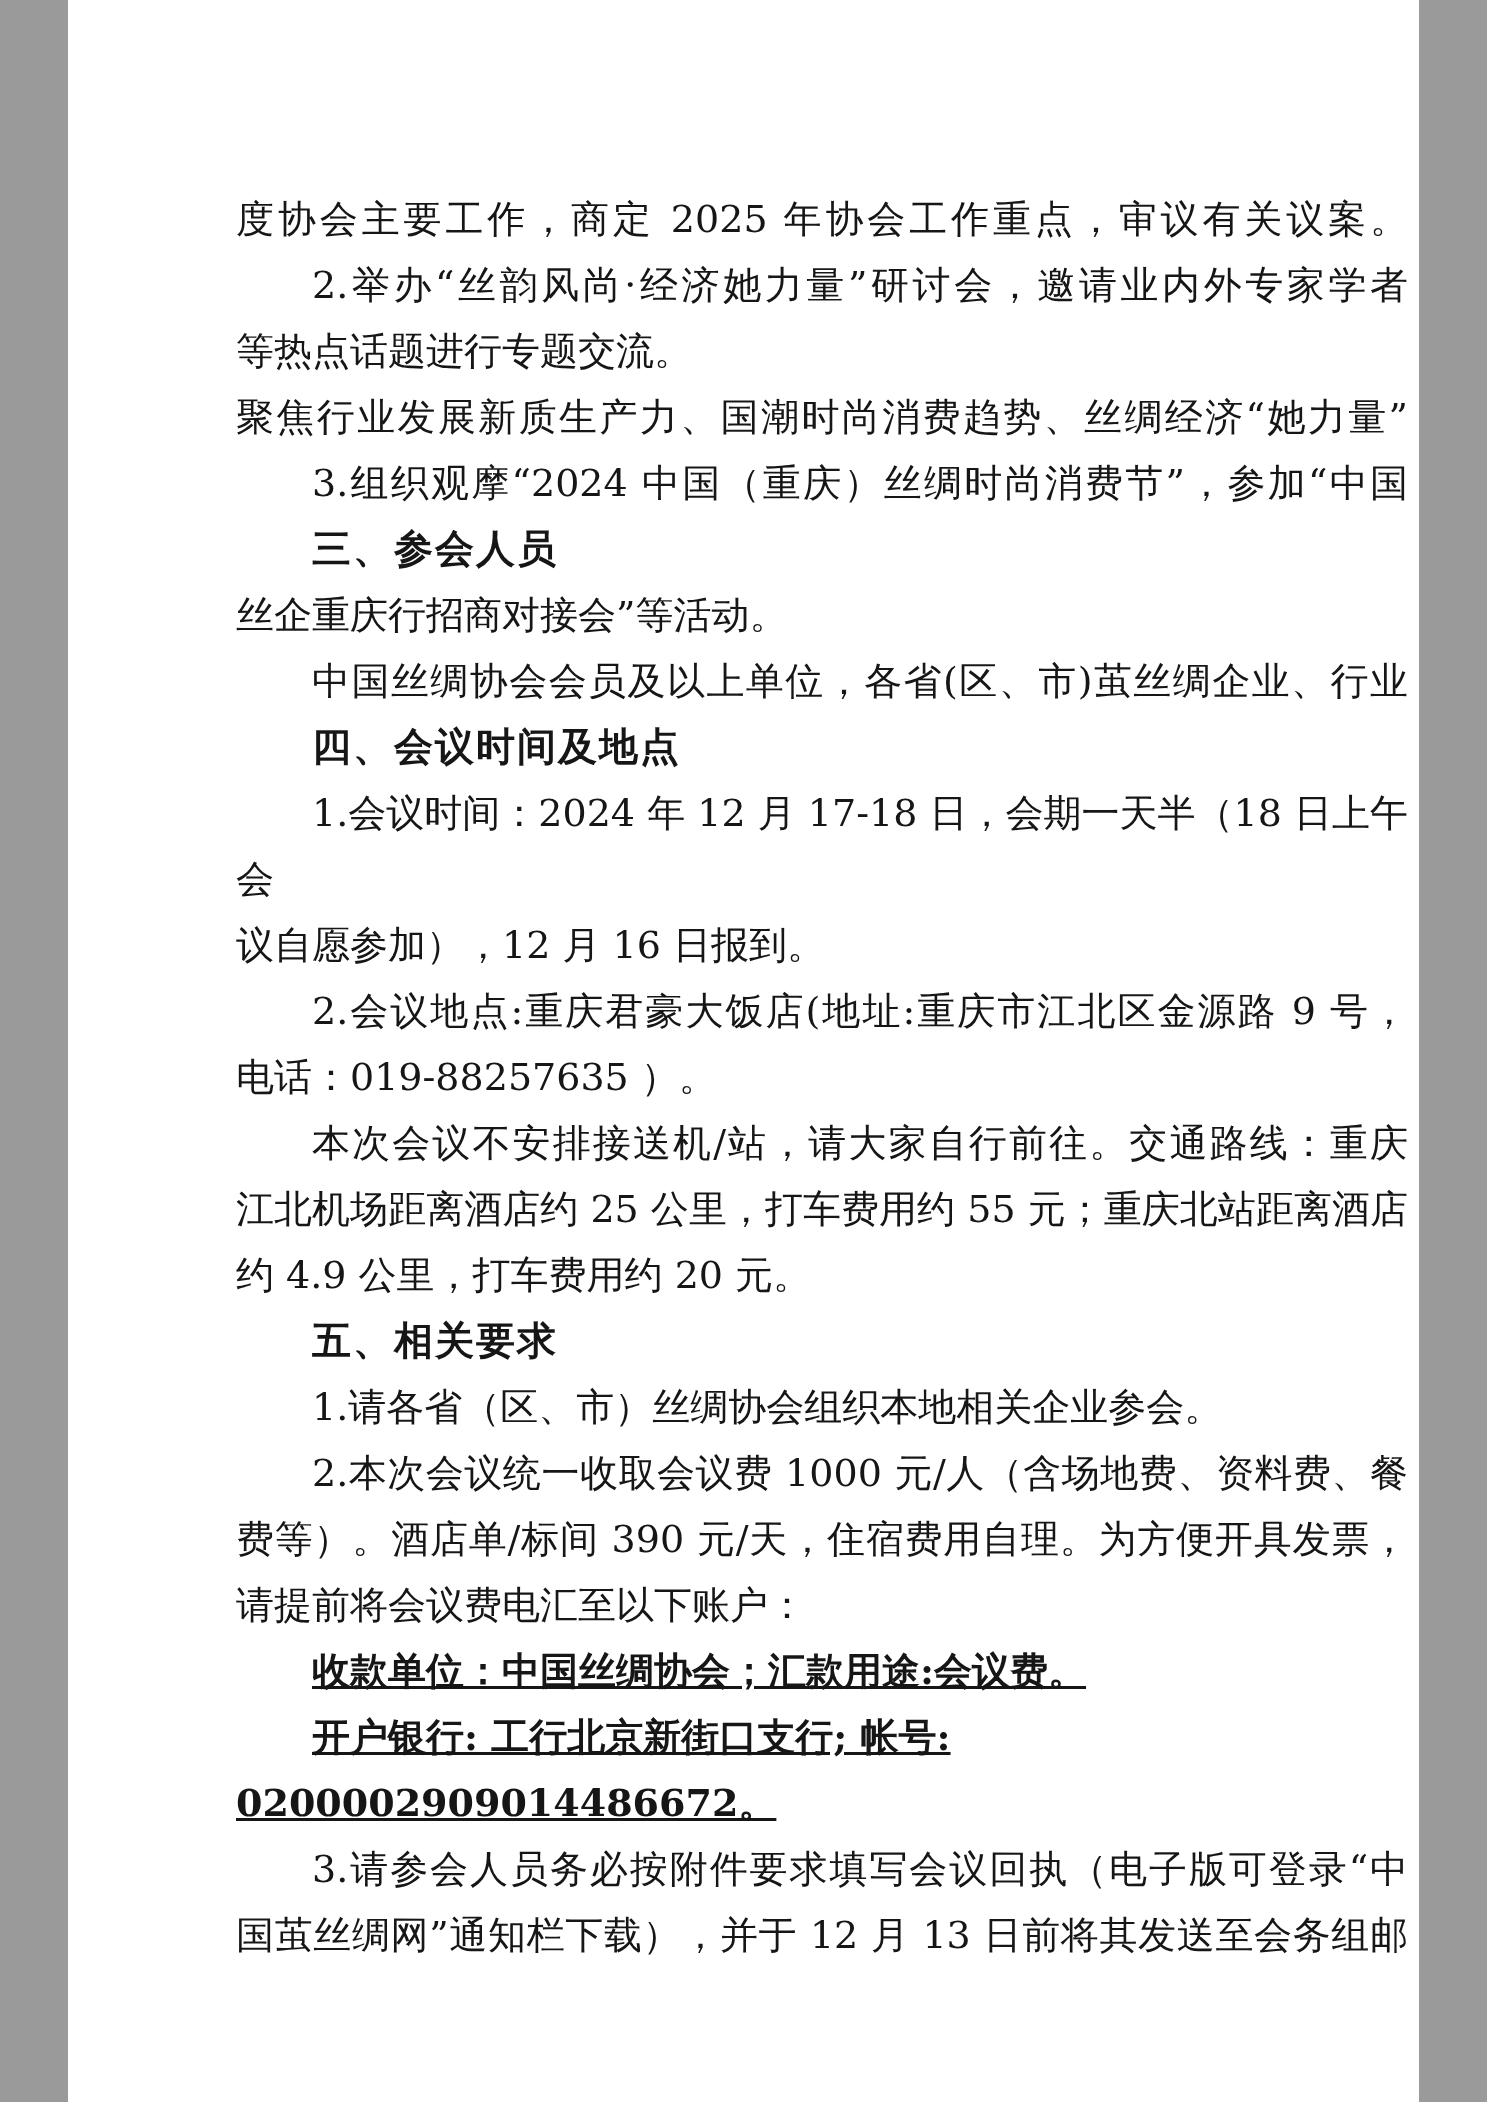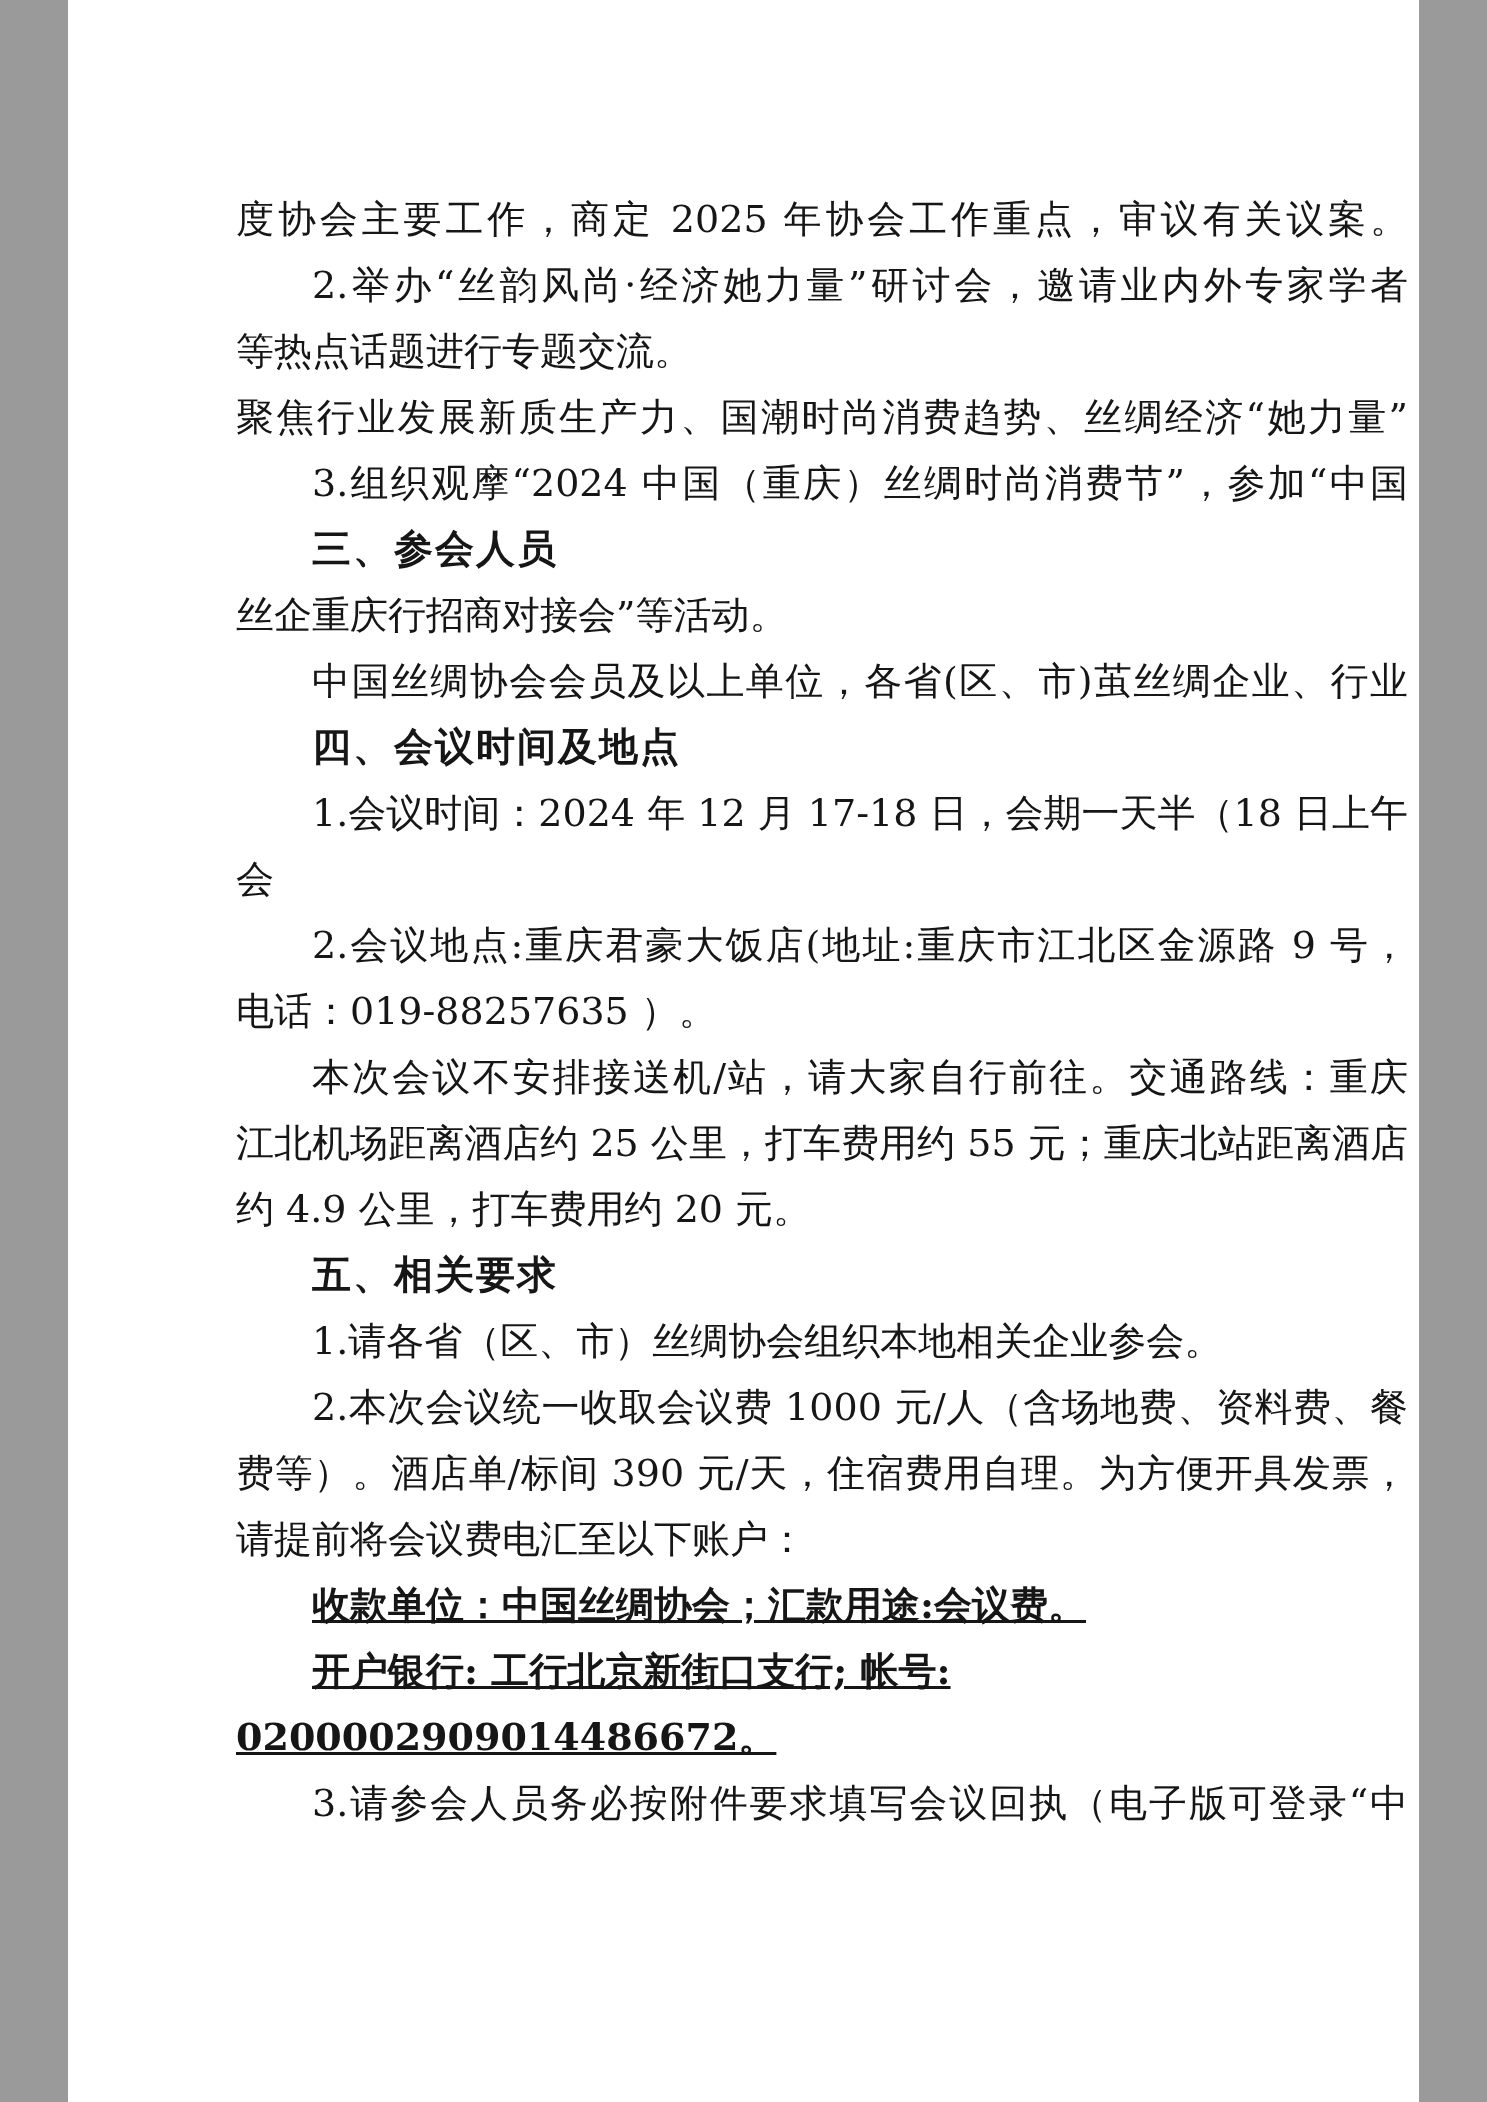--- a/index.html
+++ b/index.html
@@ -47,27 +47,29 @@
       <div class="line body just">度协会主要工作，商定 2025 年协会工作重点，审议有关议案。</div>
       <div class="line body indent just">2.举办“丝韵风尚·经济她力量”研讨会，邀请业内外专家学者</div>
       <div class="line body">等热点话题进行专题交流。</div>
       <div class="line body just">聚焦行业发展新质生产力、国潮时尚消费趋势、丝绸经济“她力量”</div>
       <div class="line body indent just">3.组织观摩“2024 中国（重庆）丝绸时尚消费节”，参加“中国</div>
       <div class="line heading indent">三、参会人员</div>
       <div class="line body">丝企重庆行招商对接会”等活动。</div>
       <div class="line body indent just">中国丝绸协会会员及以上单位，各省(区、市)茧丝绸企业、行业</div>
       <div class="line heading indent">四、会议时间及地点</div>
       <div class="line body indent just">1.会议时间：2024 年 12 月 17-18 日，会期一天半（18 日上午会</div>
+      <div class="line body">议自愿参加），12 月 16 日报到。</div>
       <div class="line body indent just">2.会议地点:重庆君豪大饭店(地址:重庆市江北区金源路 9 号，</div>
       <div class="line body">电话：019-88257635  ）。</div>
       <div class="line body indent just">本次会议不安排接送机/站，请大家自行前往。交通路线：重庆</div>
       <div class="line body just">江北机场距离酒店约 25 公里，打车费用约 55 元；重庆北站距离酒店</div>
       <div class="line body">约 4.9 公里，打车费用约 20 元。</div>
       <div class="line heading indent">五、相关要求</div>
       <div class="line body indent">1.请各省（区、市）丝绸协会组织本地相关企业参会。</div>
       <div class="line body indent just">2.本次会议统一收取会议费 1000 元/人（含场地费、资料费、餐</div>
       <div class="line body just">费等）。酒店单/标间 390 元/天，住宿费用自理。为方便开具发票，</div>
       <div class="line body">请提前将会议费电汇至以下账户：</div>
       <div class="line bold indent">收款单位：中国丝绸协会；汇款用途:会议费。</div>
       <div class="line bold indent">开户银行: 工行北京新街口支行; 帐号: 0200002909014486672。</div>
       <div class="line body indent just">3.请参会人员务必按附件要求填写会议回执（电子版可登录“中</div>
+      <div class="line body just">国茧丝绸网”通知栏下载），并于 12 月 13 日前将其发送至会务组邮</div>
     </div>
 </div>
 
 </body></html>

